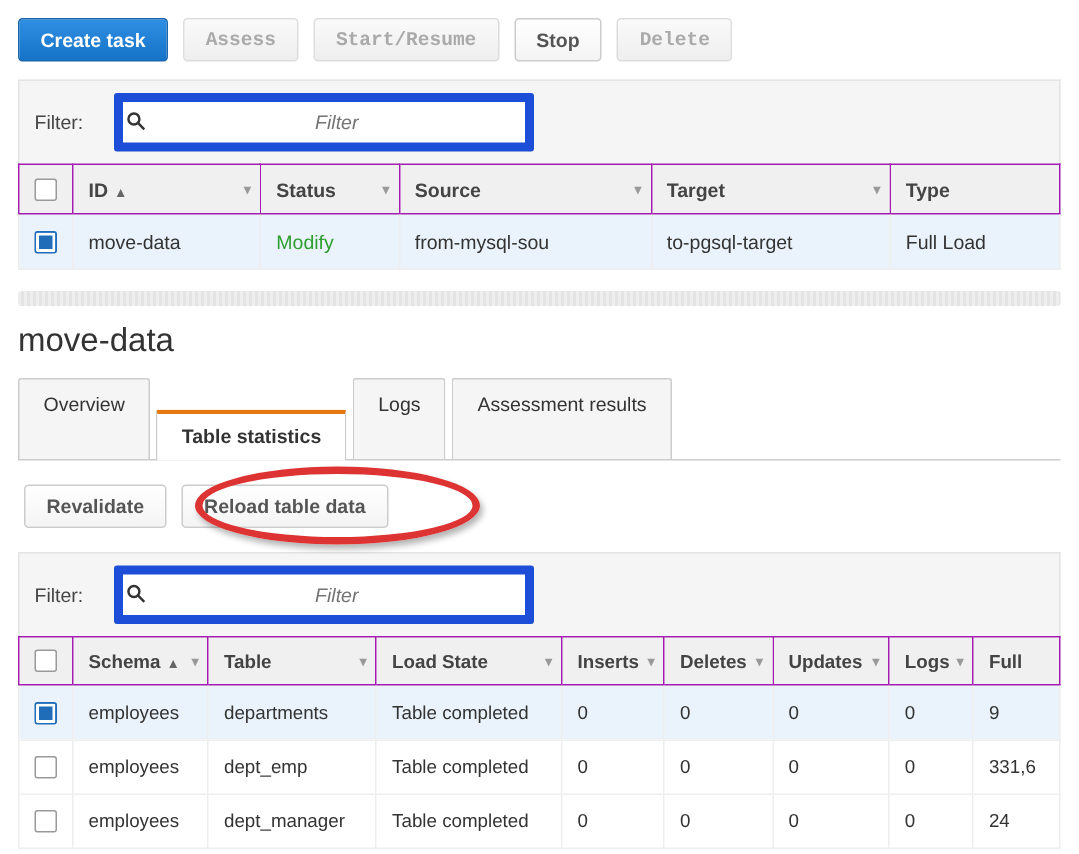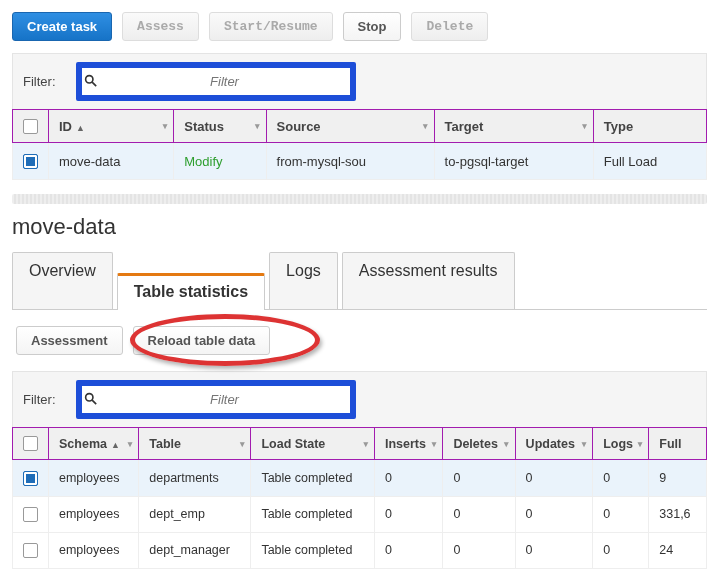--- a/index.html
+++ b/index.html
@@ -18,21 +18,21 @@
   th .sort { font-size:9px; color:#666; margin-left:4px; }
   th .dd { position:absolute; right:6px; top:50%; transform:translateY(-50%); font-size:9px; color:#999; }
   td { border:1px solid #eee; padding:10px 10px; font-size:13px; color:#333; white-space:nowrap; }
   tr.sel td { background:#eaf3fb; }
   .cb { width:15px; height:15px; border:1px solid #999; border-radius:2px; display:inline-block; vertical-align:middle; background:#fff; }
   .cb.checked { background:#1f6db8; border-color:#1f6db8; box-shadow: inset 0 0 0 2px #fff; }
   .status-running { color:#2e9e2e; }
   .divider { height:10px; background: repeating-linear-gradient(90deg,#eee,#eee 2px,#e4e4e4 2px,#e4e4e4 4px); margin:14px 0 10px; border-radius:2px;}
   h2.task-title { font-size:22px; font-weight:normal; color:#333; margin:4px 0 12px; }
   .tabs { display:flex; border-bottom:1px solid #ccc; }
-  .tab { padding:9px 16px; border:1px solid #ccc; border-bottom:none; margin-right:4px; background:#f5f5f5; color:#333; font-size:16px; cursor:pointer; border-radius:2px 2px 0 0;}
+  .tab { padding:9px 16px; border:1px solid #ccc; border-bottom:none; margin-right:4px; background:#f5f5f5; color:#333; font-size:13px; cursor:pointer; border-radius:2px 2px 0 0;}
   .tab.active { background:#fff; border-top:3px solid #e47911; padding-top:7px; font-weight:bold; position:relative; top:1px;margin-top:20px;}
   .actions { display:flex; gap:10px; padding:16px 4px; align-items:center; position:relative;}
   .highlight-oval { position:absolute; left:118px; top:4px; width:190px; height:52px; border:5px solid #d33; border-radius:50%; pointer-events:none; box-shadow: 2px 3px 4px rgba(0,0,0,0.3);}
   .stat-table th, .stat-table td { font-size:12.5px; }
   th.chk, td.chk { width:34px; text-align:center; }
 </style>
 </head>
 <body>
 
 <div class="toolbar">
@@ -84,21 +84,21 @@
 <h2 class="task-title">move-data</h2>
 
 <div class="tabs">
   <div class="tab">Overview</div>
   <div class="tab active">Table statistics</div>
   <div class="tab">Logs</div>
   <div class="tab">Assessment results</div>
 </div>
 
 <div class="actions">
-  <button class="btn">Assessment</button>
+  <button class="btn">Revalidate</button>
   <button class="btn">Reload table data</button>
   <div class="highlight-oval"></div>
 </div>
 
 <div class="filter-row">
   <label>Filter:</label>
   <div class="input-wrap">
     <span class="sicon">
       <svg width="13" height="13" viewBox="0 0 16 16">
           <circle cx="6.5" cy="6.5" r="4.5" stroke="#333" stroke-width="2" fill="none"></circle>

